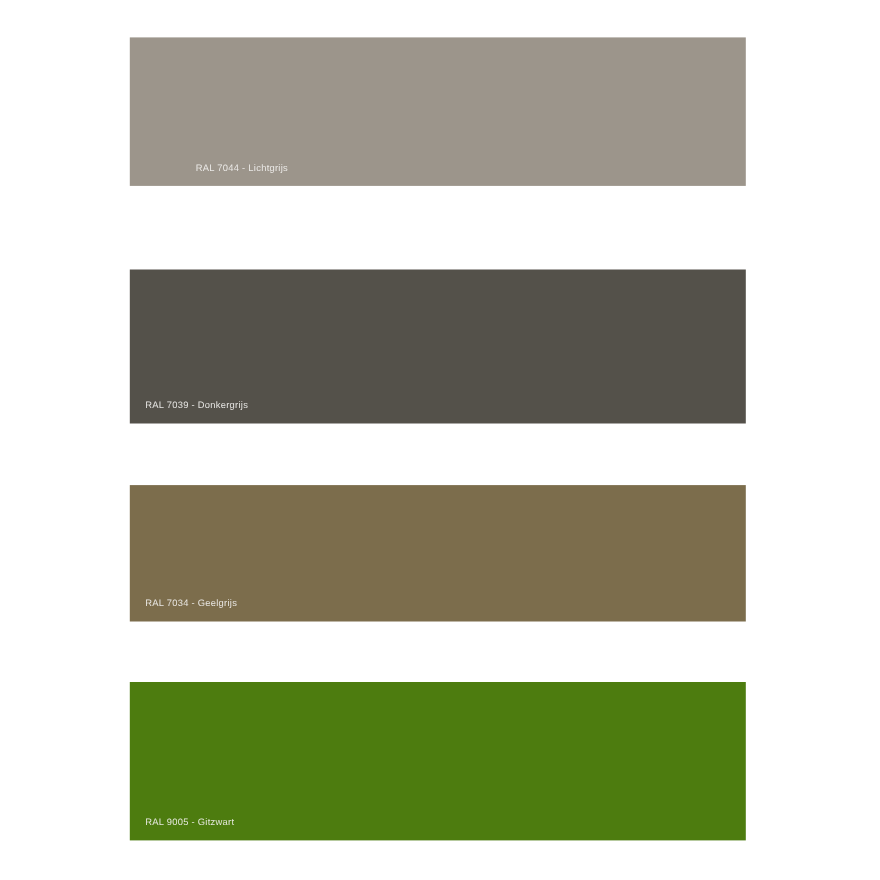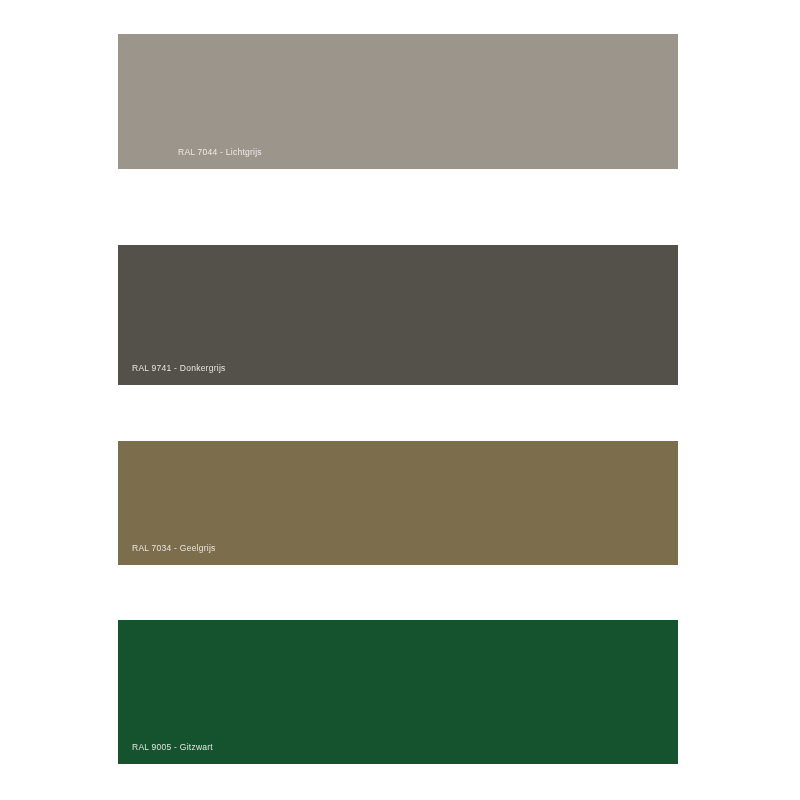--- a/index.html
+++ b/index.html
@@ -50,24 +50,24 @@
 </head>
 <body style="background-color: rgb(255, 255, 255);">
 
 <div id="swatch-sheet">
 
   <div class="swatch swatch-1" style="background-color: rgb(156, 149, 139);">
     <span class="swatch-label" style="color: rgb(242, 241, 239); margin-left: 46px;">RAL 7044 - Lichtgrijs</span>
   </div>
 
   <div class="swatch swatch-2" style="background-color: rgb(84, 81, 74);">
-    <span class="swatch-label" style="color: rgb(242, 241, 239);">RAL 9741 - Donkergrijs</span>
+    <span class="swatch-label" style="color: rgb(242, 241, 239);">RAL 7039 - Donkergrijs</span>
   </div>
 
   <div class="swatch swatch-3" style="background-color: rgb(124, 109, 76);">
     <span class="swatch-label" style="color: rgb(242, 241, 239);">RAL 7034 - Geelgrijs</span>
   </div>
 
-  <div class="swatch swatch-4" style="background-color: #14532d;">
+  <div class="swatch swatch-4" style="background-color: #4d7c0f;">
     <span class="swatch-label" style="color: rgb(242, 241, 239);">RAL 9005 - Gitzwart</span>
   </div>
 
 </div>
 
 </body></html>

